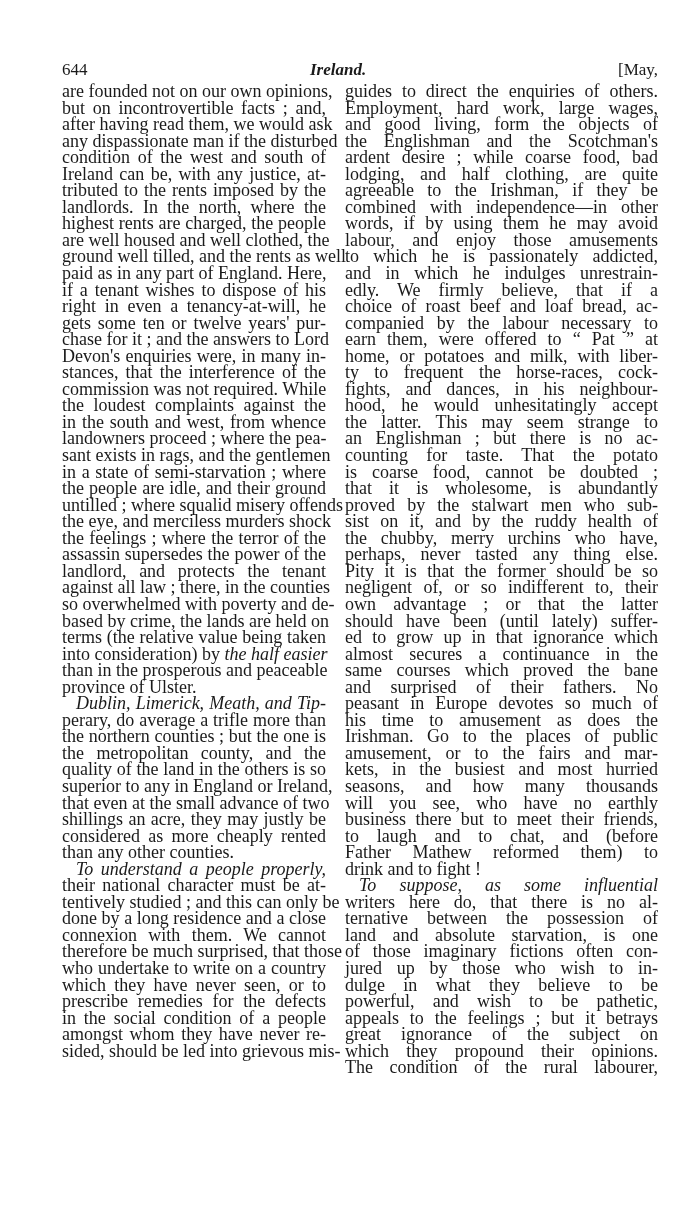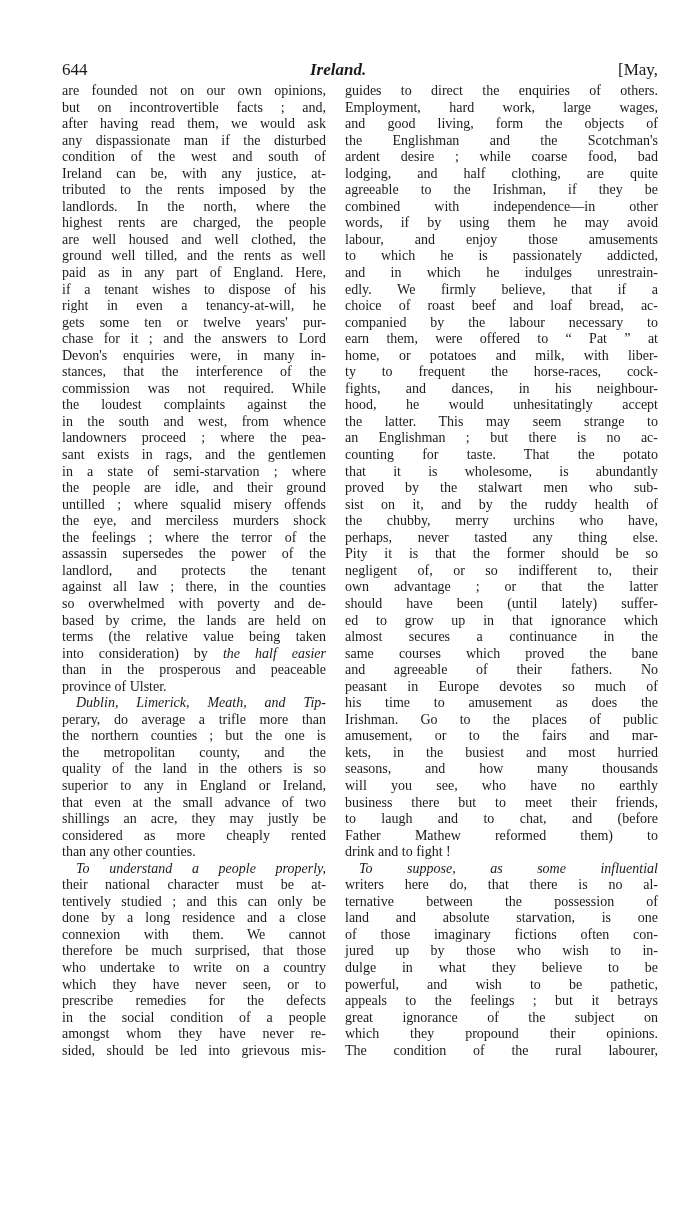--- a/index.html
+++ b/index.html
@@ -5,21 +5,21 @@
   html, body { margin: 0; padding: 0; background: #ffffff; }
   body { width: 693px; height: 1212px; position: relative; overflow: hidden;
          font-family: "DejaVu Serif", "Liberation Serif", serif; color: #1a1a1a; }
   .page { position: absolute; left: 0; top: 0; width: 693px; height: 1184px; }
   .header { position: absolute; top: 60px; left: 62px; width: 596px; height: 20px;
             font-family: "Liberation Serif", serif; font-size: 17px; }
   .header .num { position: absolute; left: 0; top: 0; }
   .header .title { position: absolute; left: 248px; top: 0; font-style: italic; font-weight: bold; }
   .header .month { position: absolute; right: 0; top: 0; }
   .col { position: absolute; top: 83px; font-family: "Liberation Serif", serif;
-         font-size: 14px; line-height: 16.55px; }
+         font-size: 18px; line-height: 16.55px; }
   .col.left { left: 62px; width: 264px; }
   .col.right { left: 345px; width: 313px; }
   .line { display: block; white-space: nowrap; text-align: justify; text-align-last: justify; height: 16.55px; overflow: visible; }
   .line.last { text-align-last: left; }
   .line.indent { padding-left: 14px; font-style: italic; }
   .it { font-style: italic; margin-top: 28px; }
 </style>
 </head>
 <body>
 
@@ -107,33 +107,34 @@
       <span class="line"><span>choice of roast beef and loaf bread, ac-</span></span>
       <span class="line"><span>companied by the labour necessary to</span></span>
       <span class="line"><span>earn them, were offered to “ Pat ” at</span></span>
       <span class="line"><span>home, or potatoes and milk, with liber-</span></span>
       <span class="line"><span>ty to frequent the horse-races, cock-</span></span>
       <span class="line"><span>fights, and dances, in his neighbour-</span></span>
       <span class="line"><span>hood, he would unhesitatingly accept</span></span>
       <span class="line"><span>the latter. This may seem strange to</span></span>
       <span class="line"><span>an Englishman ; but there is no ac-</span></span>
       <span class="line"><span>counting for taste. That the potato</span></span>
+      <span class="line"><span>is coarse food, cannot be doubted ;</span></span>
       <span class="line"><span>that it is wholesome, is abundantly</span></span>
       <span class="line"><span>proved by the stalwart men who sub-</span></span>
       <span class="line"><span>sist on it, and by the ruddy health of</span></span>
       <span class="line"><span>the chubby, merry urchins who have,</span></span>
       <span class="line"><span>perhaps, never tasted any thing else.</span></span>
       <span class="line"><span>Pity it is that the former should be so</span></span>
       <span class="line"><span>negligent of, or so indifferent to, their</span></span>
       <span class="line"><span>own advantage ; or that the latter</span></span>
       <span class="line"><span>should have been (until lately) suffer-</span></span>
       <span class="line"><span>ed to grow up in that ignorance which</span></span>
       <span class="line"><span>almost secures a continuance in the</span></span>
       <span class="line"><span>same courses which proved the bane</span></span>
-      <span class="line"><span>and agreeable of their fathers. No</span></span>
+      <span class="line"><span>and surprised of their fathers. No</span></span>
       <span class="line"><span>peasant in Europe devotes so much of</span></span>
       <span class="line"><span>his time to amusement as does the</span></span>
       <span class="line"><span>Irishman. Go to the places of public</span></span>
       <span class="line"><span>amusement, or to the fairs and mar-</span></span>
       <span class="line"><span>kets, in the busiest and most hurried</span></span>
       <span class="line"><span>seasons, and how many thousands</span></span>
       <span class="line"><span>will you see, who have no earthly</span></span>
       <span class="line"><span>business there but to meet their friends,</span></span>
       <span class="line"><span>to laugh and to chat, and (before</span></span>
       <span class="line"><span>Father Mathew reformed them) to</span></span>

